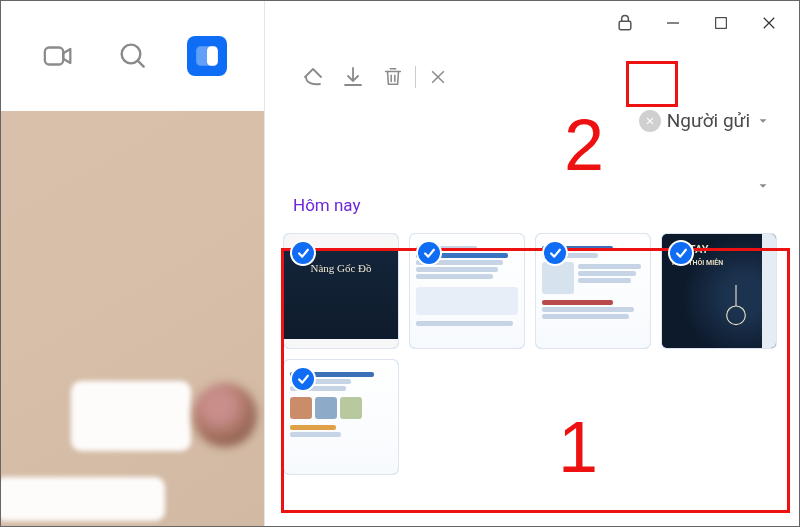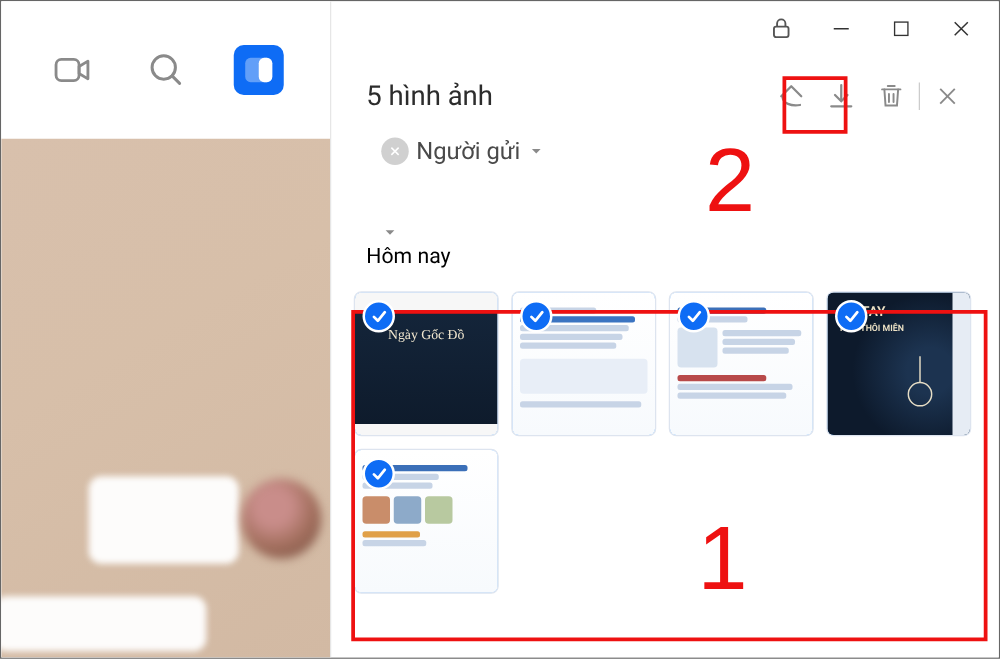--- a/index.html
+++ b/index.html
@@ -99,21 +99,21 @@
   }
   .download-highlight {
     position: absolute;
     left: 625px; top: 60px;
     width: 52px; height: 46px;
     pointer-events: none;
   }
   .filter-row {
     height: 84px;
     display: flex;
-    align-items: flex-start;
+    align-items: flex-end;
     padding: 0 30px 0 40px;
     gap: 6px;
     flex-direction: column;
   }
   .filter-chip {
     display: flex;
     align-items: center;
     gap: 6px;
     font-size: 19px;
     color: #4a4a4a;
@@ -121,21 +121,21 @@
   .chip-x {
     width: 22px; height: 22px;
     border-radius: 50%;
     background: #d0d0d0;
     display: flex; align-items: center; justify-content: center;
     color: #fff;
     font-size: 13px;
   }
   .date-label {
     font-size: 17px;
-    color: #000000;
+    color: #6d28d9;
     padding: 2px 28px 10px;
   }
   .gallery-highlight {
     position: absolute;
     left: 280px; top: 247px;
     width: 509px; height: 265px;
     pointer-events: none;
   }
   .gallery {
     padding: 8px 18px;
@@ -250,21 +250,20 @@
         </svg>
     </div>
     <div class="titlebtn">
       <svg width="18" height="18" viewBox="0 0 24 24" stroke="#333" stroke-width="1.6">
           <path d="M5 5l14 14M19 5L5 19"></path>
         </svg>
     </div>
   </div>
 
   <div class="header-row">
-    <div class="header-title">5 hình ảnh</div>
     <div class="action-btn">
       <svg width="24" height="24" viewBox="0 0 24 24" fill="none" stroke="#8a8a8a" stroke-width="1.8" stroke-linecap="round" stroke-linejoin="round">
           <path d="M4 12l8-8 8 8"></path>
           <path d="M5 12c0 6 7 8 14 7"></path>
         </svg>
     </div>
     <div class="action-btn">
       <svg width="24" height="24" viewBox="0 0 24 24" fill="none" stroke="#8a8a8a" stroke-width="1.8" stroke-linecap="round">
           <path d="M12 3v12"></path>
           <path d="M7 11l5 5 5-5"></path>
@@ -306,21 +305,21 @@
         </svg>
     </div>
   </div>
 
   <div class="date-label">Hôm nay</div>
 
   <div class="gallery">
 
     <div class="thumb selected">
       <div class="t1-bg"></div>
-      <div class="t1-txt"><span>Ngày Gốc Đồ</span></div>
+      <div class="t1-txt"><span>Nàng Gốc Đồ</span></div>
       <div class="check">
         <svg width="15" height="15" viewBox="0 0 24 24" stroke="#fff" stroke-width="3.5" fill="none" stroke-linecap="round" stroke-linejoin="round">
             <path d="M5 12l5 5 9-11"></path>
           </svg>
       </div>
     </div>
 
     <div class="thumb selected">
       <div class="t-generic">
         <div class="bar" style="width:60%"></div>

